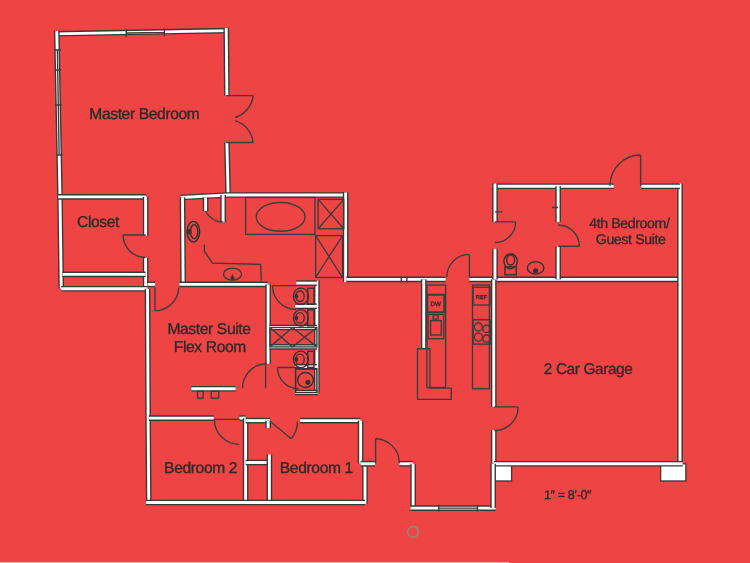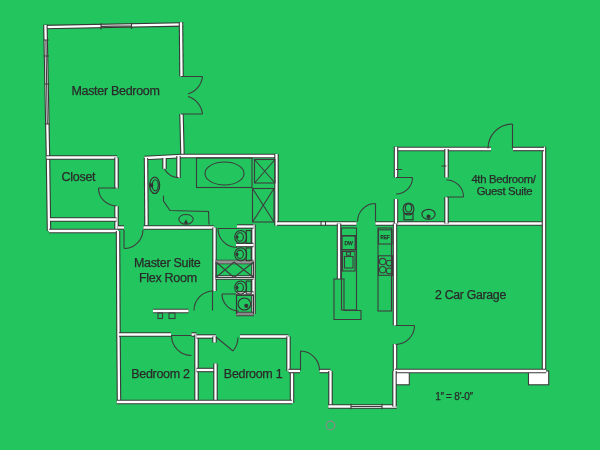--- a/index.html
+++ b/index.html
@@ -1,16 +1,16 @@
 <!DOCTYPE html>
 <html><head>
 <meta charset="utf-8">
 <style>
 html,body{margin:0;padding:0;background:#ffffff;}
-.wrap{width:600px;height:450px;position:relative;background:#22c55e;overflow:hidden;}
+.wrap{width:600px;height:450px;position:relative;background:#ef4444;overflow:hidden;}
 text{font-family:"Liberation Sans", sans-serif; fill:#2a2a2a; stroke:#2a2a2a; stroke-width:0.25;}
 </style>
 </head>
 <body>
 <div class="wrap">
 <svg width="600" height="450" viewBox="0 0 600 450">
 
 <rect x="394.7" y="371" width="14.6" height="13.8" fill="#ffffff" stroke="#3d3d3d" stroke-width="1.1"></rect>
 
 <rect x="528.5" y="371" width="20.2" height="13.8" fill="#ffffff" stroke="#3d3d3d" stroke-width="1.1"></rect>

